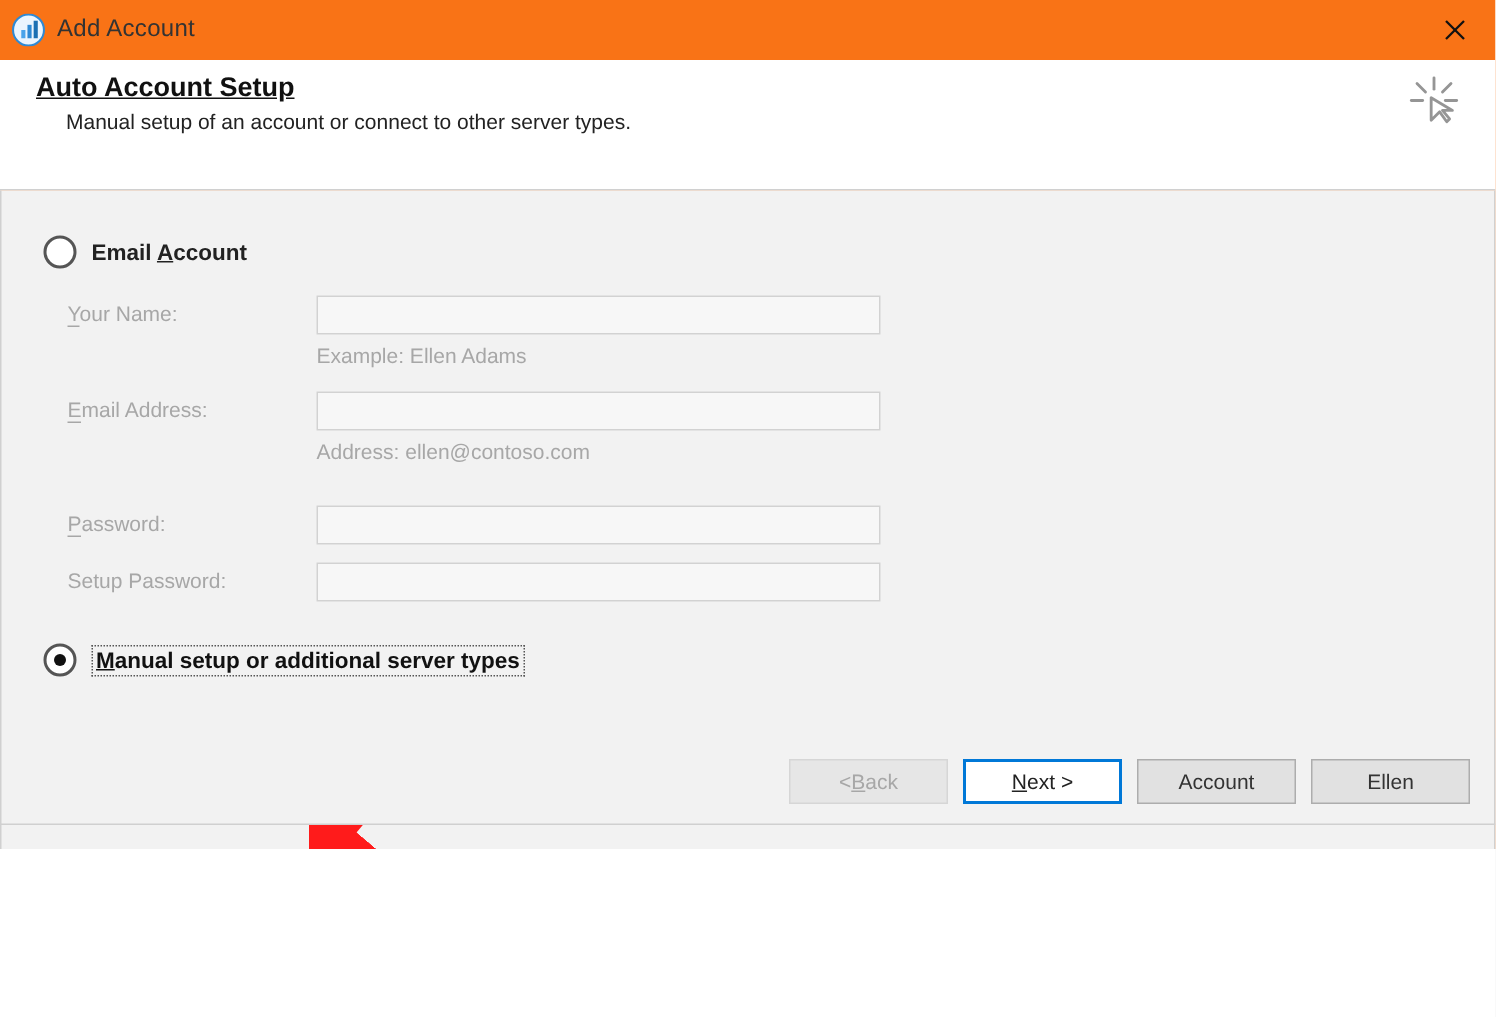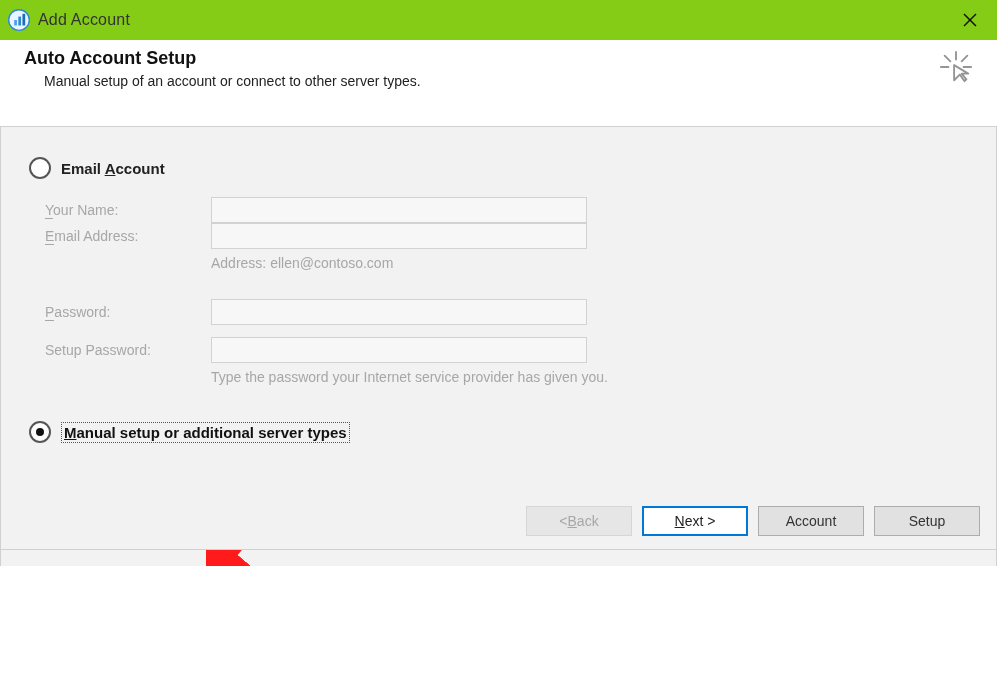--- a/index.html
+++ b/index.html
@@ -15,21 +15,21 @@
       --btn-bg: #e1e1e1;
       --btn-border: #adadad;
     }
     html, body { margin: 0; padding: 0; background: #fff; }
     .window {
       width: 997px; height: 566px;
       position: relative;
       font-family: "Segoe UI", Tahoma, Arial, sans-serif;
       color: var(--text);
       box-sizing: border-box;
-      background: #84cc16;
+      background: #f97316;
     }
     
     .titlebar {
       display: flex; align-items: center; height: 40px;
       padding: 0 0 0 8px;
       box-sizing: border-box;
     }
     .app-icon {
       width: 22px; height: 22px; margin-right: 8px;
       display: inline-flex; align-items: center; justify-content: center;
@@ -44,21 +44,21 @@
     .close-btn svg { width: 14px; height: 14px; }
 
     
     .header-banner {
       height: 70px; background: #ffffff; border-bottom: 1px solid #d0d0d0;
       padding: 8px 24px 8px 24px; display: flex; align-items: flex-start;
       justify-content: space-between;
     }
     .header-left { }
     .header-title {
-      font-weight: 700; font-size: 18px; color: #111; margin: 0 0 4px 0;
+      font-weight: 700; font-size: 18px; color: #111; margin: 0 0 4px 0; text-decoration: underline;
     }
     .header-sub { font-size: 14px; color: #222; margin: 0 0 0 20px; }
     .wiz-icon { width: 34px; height: 34px; margin-top: 2px; opacity: .9; }
 
     
     .body-panel {
       background: #f2f2f2;
       border: 1px solid #d0d0d0; border-top: none;
       height: calc(683px - 40px - 70px - 58px);
       box-sizing: border-box;
@@ -174,20 +174,24 @@
       <span class="radio"></span>
       <span class="radio-label">Email <u>A</u>ccount</span>
     </div>
 
     <div class="form-area">
 
       <div class="form-row">
         <div class="label-cell"><span class="field-label"><span class="ul-first">Y</span>our Name:</span></div>
         <input class="textfield" type="text" disabled="" value="" style="">
       </div>
+      <div class="hint-row">
+          <div class="hint-spacer"></div>
+          <span class="hint-text">Example: Ellen Adams</span>
+        </div>
 
       <div class="form-row">
         <div class="label-cell"><span class="field-label"><span class="ul-first">E</span>mail Address:</span></div>
         <input class="textfield" type="text" disabled="" value="" style="">
       </div>
       <div class="hint-row">
           <div class="hint-spacer"></div>
           <span class="hint-text">Address: ellen@contoso.com</span>
         </div>
 
@@ -196,24 +200,20 @@
       <div class="form-row">
         <div class="label-cell"><span class="field-label"><span class="ul-first">P</span>assword:</span></div>
         <input class="textfield" type="password" disabled="" value="" style="">
       </div>
       <div class="v-gap-12"></div>
 
       <div class="form-row">
         <div class="label-cell"><span class="field-label">Setup Password:</span></div>
         <input class="textfield" type="password" disabled="" value="" style="">
       </div>
-      <div class="hint-row">
-          <div class="hint-spacer"></div>
-          <span class="hint-text">Type the password your Internet service provider has given you.</span>
-        </div>
     </div>
 
     <div class="v-gap-20"></div>
 
     <div class="manual-row">
       <span class="radio selected"></span>
       <span class="manual-label"><u>M</u>anual setup or additional server types</span>
     </div>
 
     <svg class="arrow" viewBox="0 0 80 90">
@@ -223,15 +223,15 @@
         </marker>
       </defs>
       <line x1="69" y1="6" x2="15" y2="70" stroke="#ff1b1b" stroke-width="10" marker-end="url(#arrowhead)"></line>
     </svg>
   </div>
 
   <div class="footer">
     <div class="btn disabled">&lt; <u>B</u>ack</div>
     <div class="btn highlight"><u>N</u>ext &gt;</div>
     <div class="btn">Account</div>
-    <div class="btn">Setup</div>
+    <div class="btn">Ellen</div>
   </div>
 </div>
 
 </body></html>

